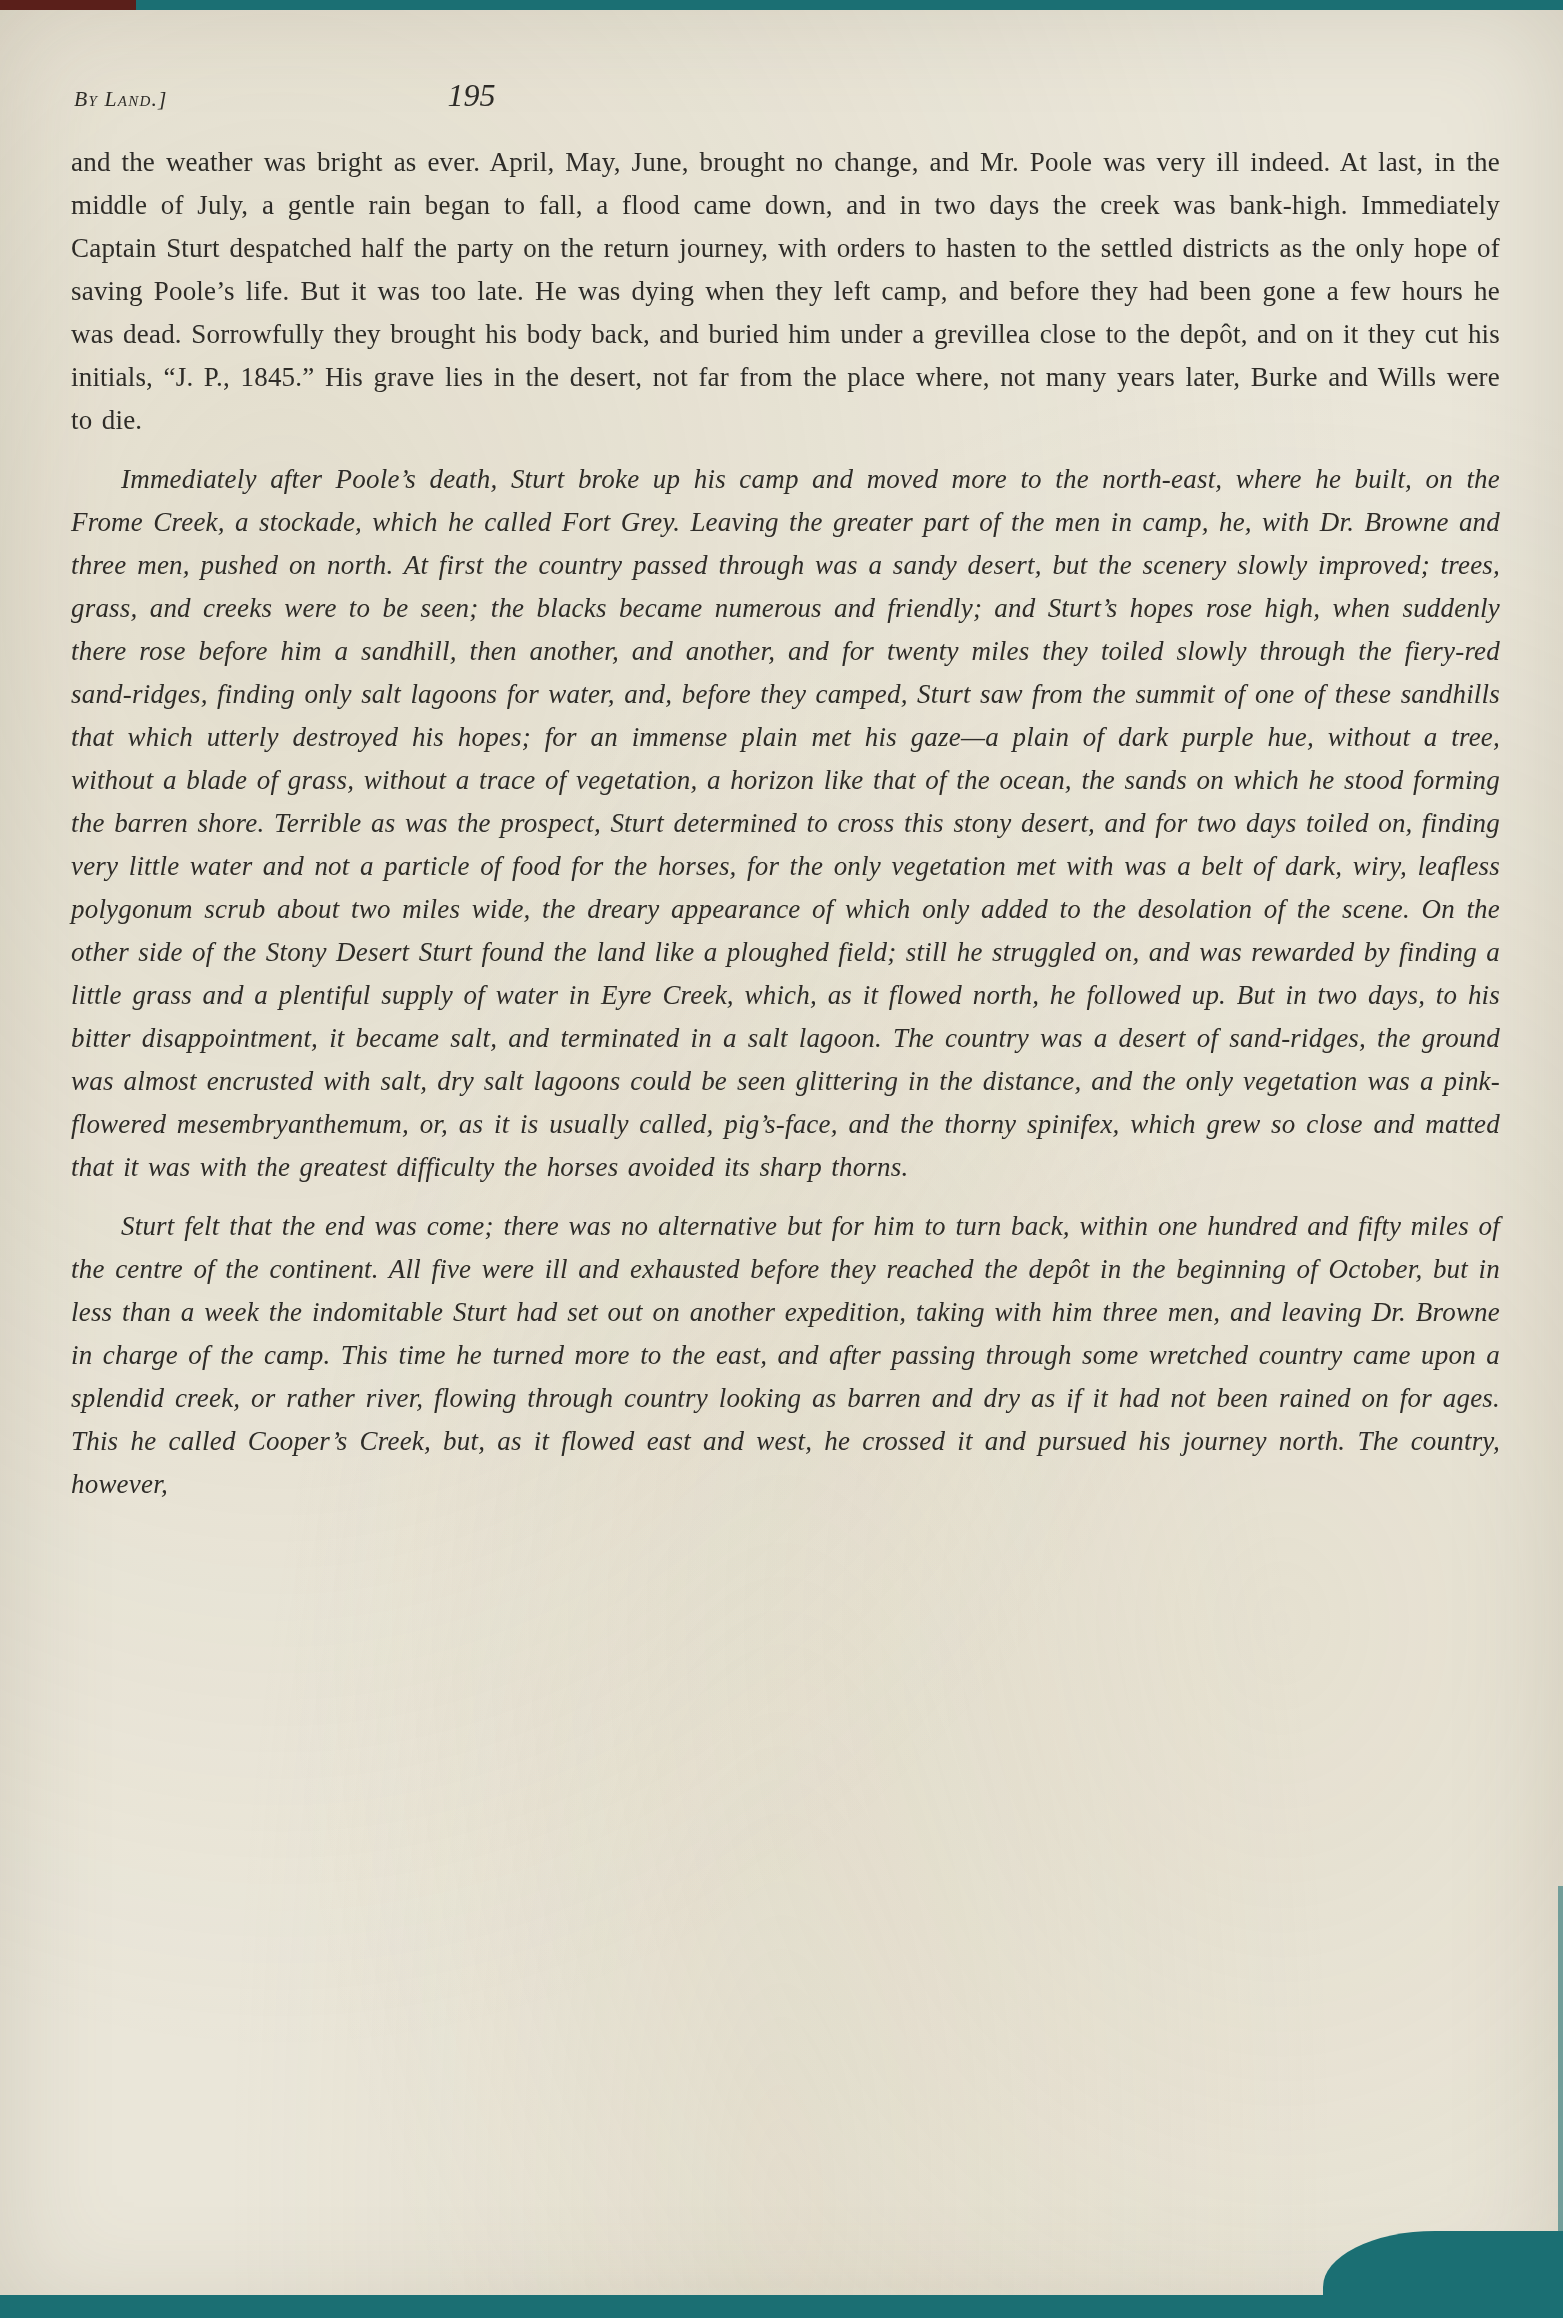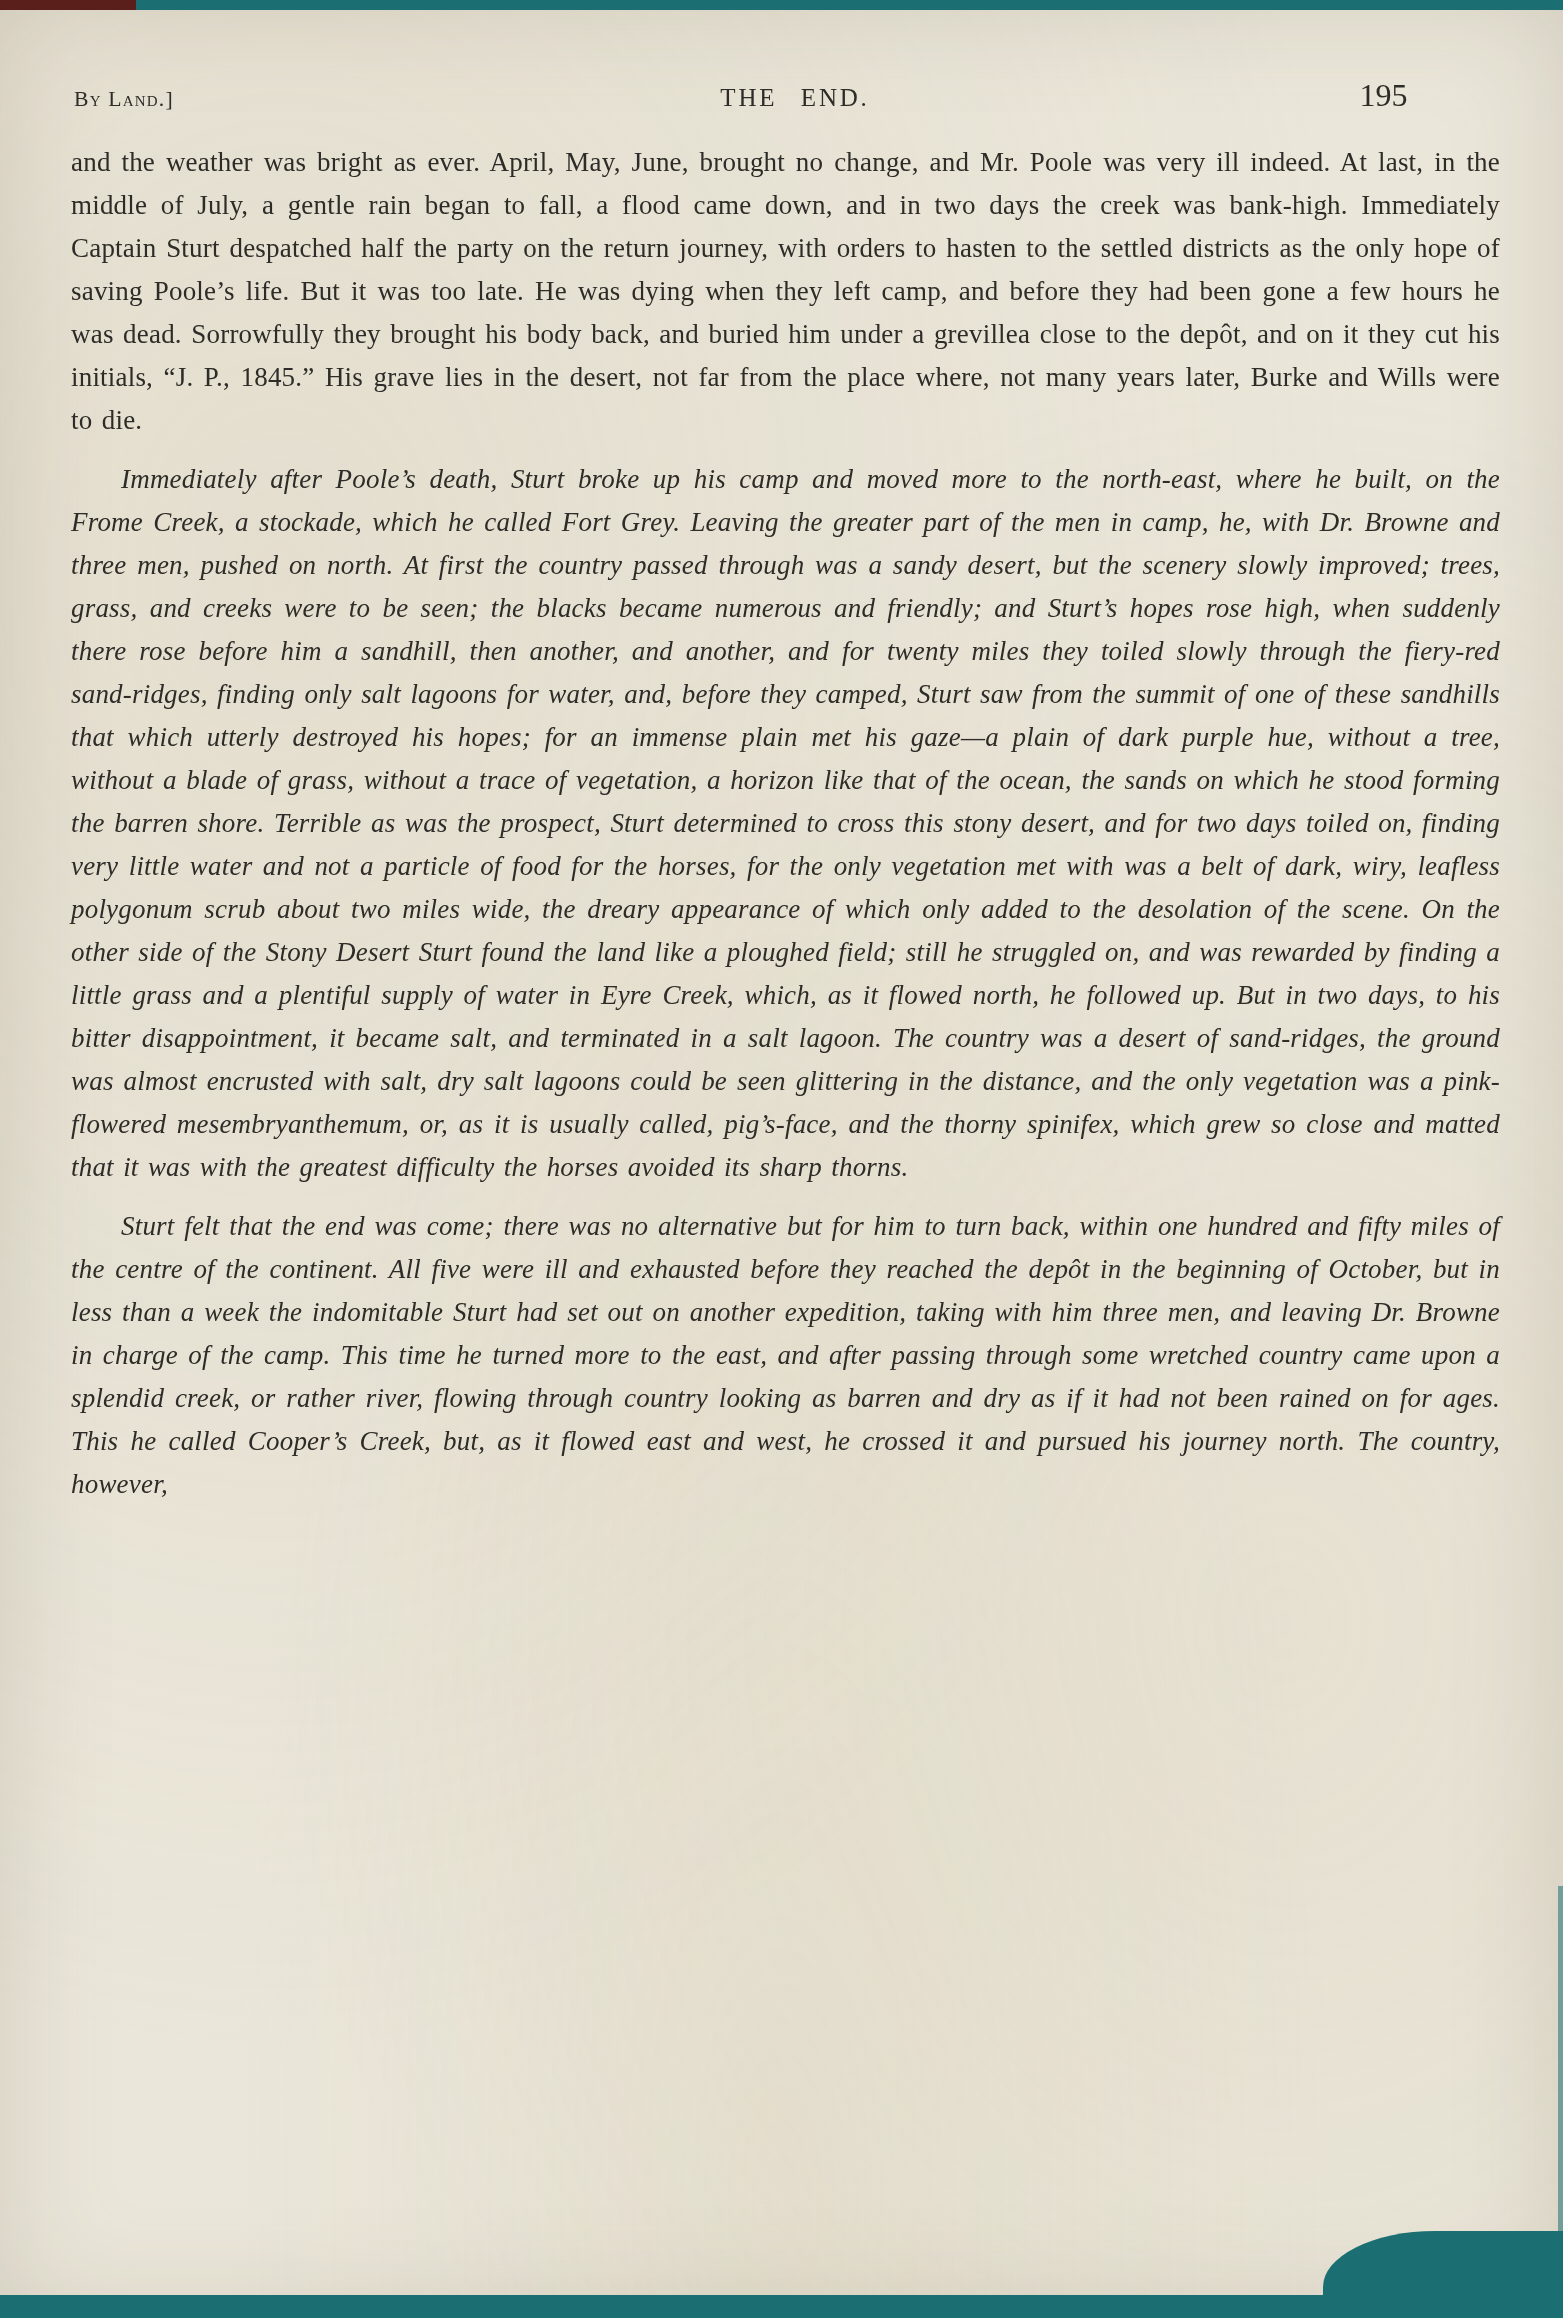--- a/index.html
+++ b/index.html
@@ -42,20 +42,21 @@
     position: absolute;
     left: 55px;
     right: 48px;
     top: 77px;
   }
 
   .header {
     display: flex;
     align-items: baseline;
     margin: 0 0 27px 0;
+    font-style: italic;
   }
   .h-left {
     width: 265px;
     padding-left: 19px;
     font-size: 21.7px;
     font-variant: small-caps;
     letter-spacing: 1.2px;
   }
   .h-center {
     flex: 1;
@@ -83,21 +84,20 @@
 </style>
 </head>
 <body style="--paper: #eae6d9; --ink: #2e2c28; --cover-teal: #1b6f73; --cover-maroon: #5a1f1a;">
 
 <div class="edge-bar edge-top"></div>
 <div class="edge-top-maroon"></div>
 
 <div class="page">
   <div class="header">
     <span class="h-left">By Land.]</span>
-    <span class="h-center">THE END.</span>
     <span class="h-right">195</span>
   </div>
 
   <div class="body-text">
     <p class="para">and the weather was bright as ever.  April, May, June, brought no change, and Mr. Poole was very ill indeed.  At last, in the middle of July, a gentle rain began to fall, a flood came down, and in two days the creek was bank-high.  Immediately Captain Sturt despatched half the party on the return journey, with orders to hasten to the settled districts as the only hope of saving Poole’s life.  But it was too late.  He was dying when they left camp, and before they had been gone a few hours he was dead. Sorrowfully they brought his body back, and buried him under a grevillea close to the depôt, and on it they cut his initials, “J. P., 1845.”  His grave lies in the desert, not far from the place where, not many years later, Burke and Wills were to die.</p>
     <p class="para indent">Immediately after Poole’s death, Sturt broke up his camp and moved more to the north-east, where he built, on the Frome Creek, a stockade, which he called Fort Grey. Leaving the greater part of the men in camp, he, with Dr. Browne and three men, pushed on north.  At first the country passed through was a sandy desert, but the scenery slowly improved; trees, grass, and creeks were to be seen; the blacks became numerous and friendly; and Sturt’s hopes rose high, when suddenly there rose before him a sandhill, then another, and another, and for twenty miles they toiled slowly through the fiery-red sand-ridges, finding only salt lagoons for water, and, before they camped, Sturt saw from the summit of one of these sandhills that which utterly destroyed his hopes; for an immense plain met his gaze—a plain of dark purple hue, without a tree, without a blade of grass, without a trace of vegetation, a horizon like that of the ocean, the sands on which he stood forming the barren shore.  Terrible as was the prospect, Sturt determined to cross this stony desert, and for two days toiled on, finding very little water and not a particle of food for the horses, for the only vegetation met with was a belt of dark, wiry, leafless polygonum scrub about two miles wide, the dreary appearance of which only added to the desolation of the scene.  On the other side of the Stony Desert Sturt found the land like a ploughed field; still he struggled on, and was rewarded by finding a little grass and a plentiful supply of water in Eyre Creek, which, as it flowed north, he followed up.  But in two days, to his bitter disappointment, it became salt, and terminated in a salt lagoon.  The country was a desert of sand-ridges, the ground was almost encrusted with salt, dry salt lagoons could be seen glittering in the distance, and the only vegetation was a pink-flowered mesembryanthemum, or, as it is usually called, pig’s-face, and the thorny spinifex, which grew so close and matted that it was with the greatest difficulty the horses avoided its sharp thorns.</p>
     <p class="para indent">Sturt felt that the end was come; there was no alternative but for him to turn back, within one hundred and fifty miles of the centre of the continent.  All five were ill and exhausted before they reached the depôt in the beginning of October, but in less than a week the indomitable Sturt had set out on another expedition, taking with him three men, and leaving Dr. Browne in charge of the camp.  This time he turned more to the east, and after passing through some wretched country came upon a splendid creek, or rather river, flowing through country looking as barren and dry as if it had not been rained on for ages.  This he called Cooper’s Creek, but, as it flowed east and west, he crossed it and pursued his journey north.  The country, however,</p>
   </div>
 </div>
 

